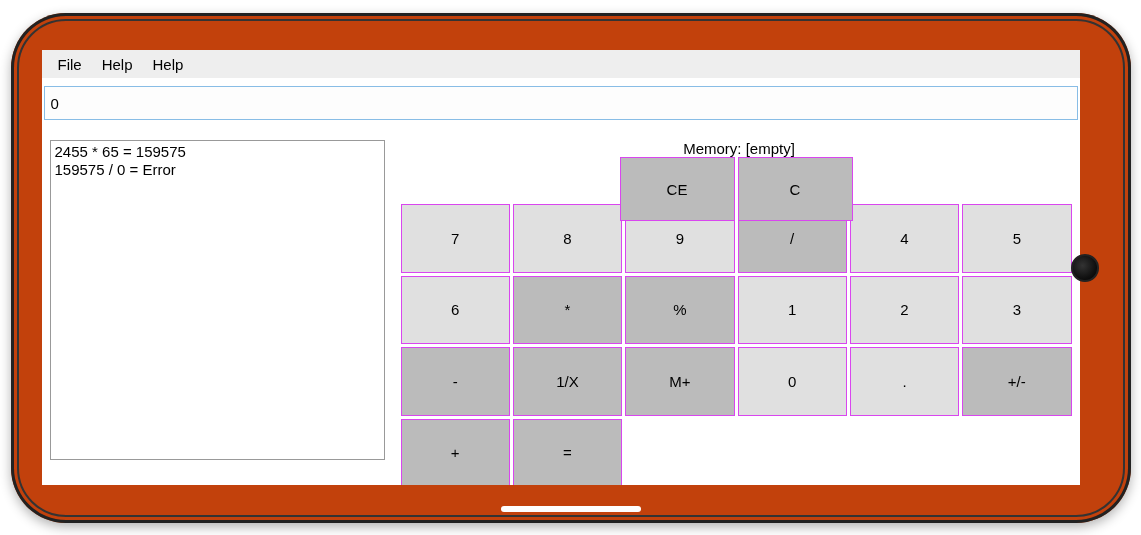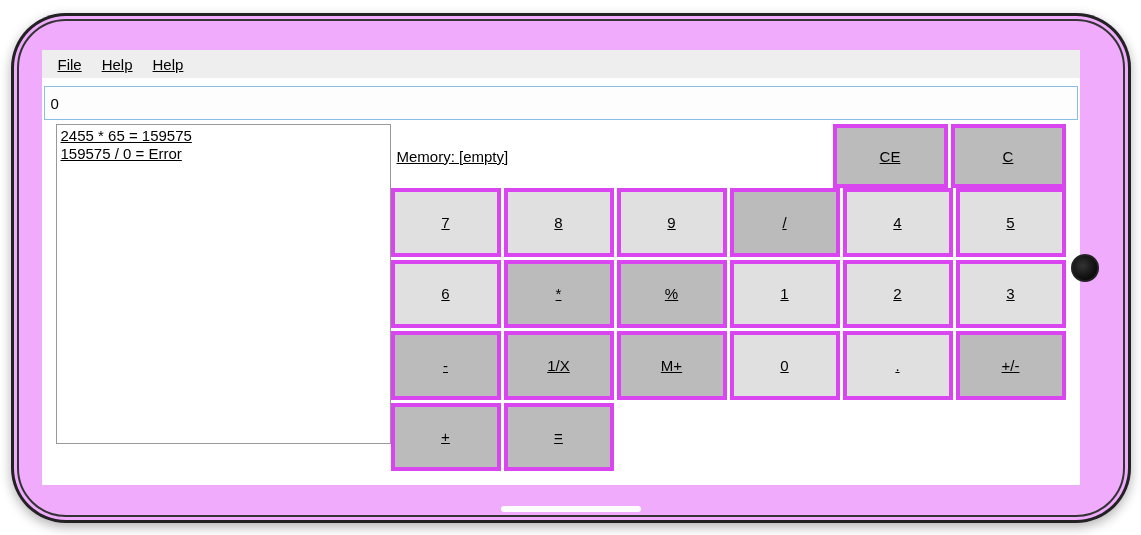--- a/index.html
+++ b/index.html
@@ -10,28 +10,27 @@
       height: 535px;
       position: relative;
       display: flex;
       justify-content: center;
       align-items: center;
     }
     
     .phone-body {
       width: 1120px;
       height: 510px;
-      background: #f0abfc;
+      background: #c2410c;
       border-radius: 55px;
       position: relative;
       box-shadow: 0 4px 12px rgba(0,0,0,0.3), inset 0 0 0 3px #222;
       display: flex;
       justify-content: center;
       align-items: center;
-      text-decoration: underline;
     }
     .phone-body::before {
       content:"";
       position:absolute;
       inset:6px;
       border-radius: 49px;
       border: 2px solid #333;
       pointer-events:none;
     }
     
@@ -88,23 +87,23 @@
       border: 1px solid #88bde6;
       background: #fdfdfd;
       font-size: 15px;
       color: #000;
       padding: 4px 6px;
       outline: none;
     }
     
     .main-area {
       display: flex;
-      margin-top: 4px;
-      gap: 0;
-      padding: 0 14px;
+      margin-top: 20px;
+      gap: 16px;
+      padding: 0 8px;
       flex:1;
       height: calc(100% - 28px - 42px - 18px);
     }
     
     .history {
       width: 335px;
       height: 320px;
       border: 1px solid #999;
       background: #fff;
       font-size: 15px;
@@ -130,31 +129,31 @@
     }
     .memory-label { padding-left: 6px; flex:1; }
     
     .grid {
       display: grid;
       grid-template-columns: repeat(6, 1fr);
       gap: 3px;
       flex:1;
     }
     .grid button, .clear-btn {
-      border: 4px solid #d946ef;
+      border: 1px solid #d946ef;
       color: #000;
       font-size: 15px;
       cursor: default;
       background: #bbbbbb;
     }
     .grid button.digit { background: #e0e0e0; }
     .grid button.mem { background: #bbbbbb; }
     .grid button.op { background: #bbbbbb; }
     
-    .memory-row { position:relative; }
+    .memory-row { position:relative;flex-direction:column; }
     .clear-btn {
       width: 115px;
       height: 64px;
     }
     .memory-row .btns { display:flex; gap:3px; margin-right:0; }
   </style>
 </head>
 <body>
 
 <div class="phone-frame">

